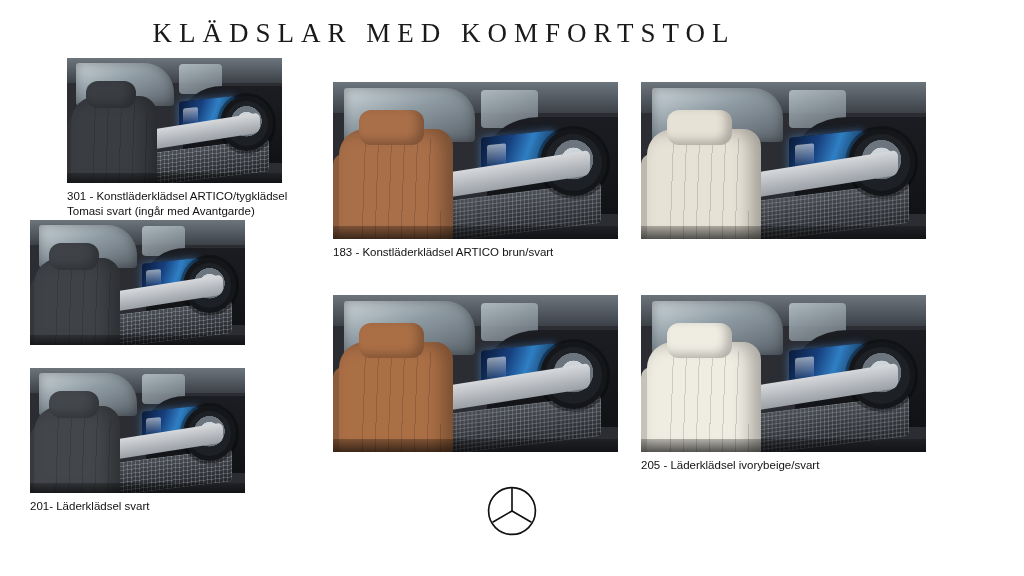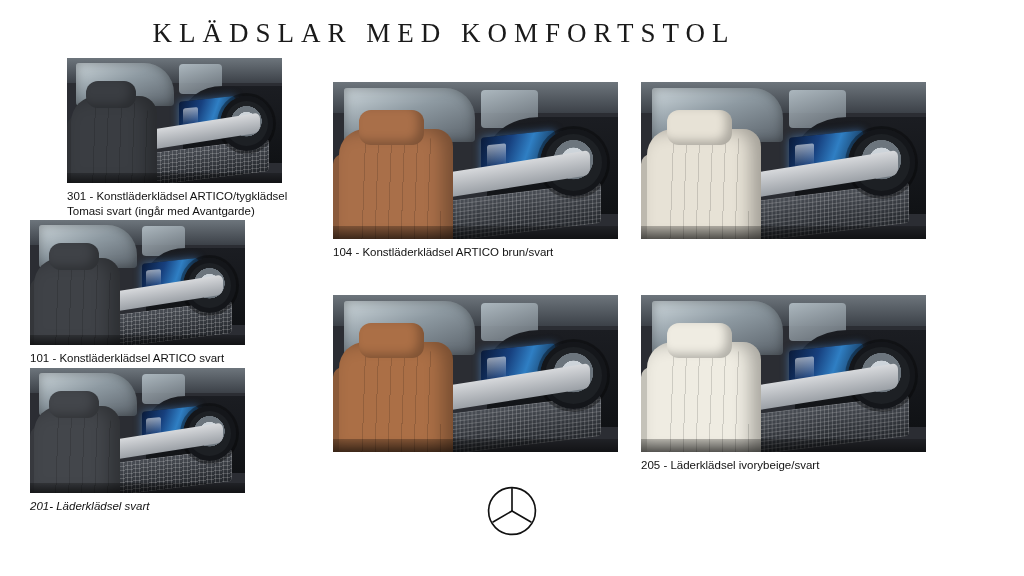--- a/index.html
+++ b/index.html
@@ -46,21 +46,21 @@
     line-height: 15px;
     color: #111111;
     margin-top: 6px;
     white-space: pre-line;
   }
 
   
   .col-left .photo { width: 215px; height: 125px; }
   #item-301 { left: 30px; top: 58px; margin-left: 37px; }
   #item-101 { left: 30px; top: 220px; }
-  #item-201 { left: 30px; top: 368px; font-style: italic; }
+  #item-201 { left: 30px; top: 368px; }
 
   
   .col-main .photo { width: 285px; height: 157px; }
   #item-104 { left: 333px; top: 82px; }
   #item-105 { left: 641px; top: 82px; }
   #item-204 { left: 333px; top: 295px; }
   #item-205 { left: 641px; top: 295px; }
 
   
   .car {
@@ -237,21 +237,20 @@
         <div class="trim"></div>
         <div class="screen"></div>
       <div class="wheel"></div>
         <div class="console"></div>
       <div class="seat-rear"></div>
         <div class="seat"></div>
         <div class="headrest"></div>
       <div class="doorsill"></div>
     </div>
   </div>
-  <div class="caption">101 - Konstläderklädsel ARTICO svart</div>
 </div>
 
 <div class="item col-left" id="item-201">
   <div class="photo">
     <div class="car" style="--seat:#43464b">
       <div class="roof"></div>
         <div class="window"></div>
         <div class="window2"></div>
       <div class="dash"></div>
         <div class="trim"></div>
@@ -277,21 +276,21 @@
         <div class="trim"></div>
         <div class="screen"></div>
       <div class="wheel"></div>
         <div class="console"></div>
       <div class="seat-rear"></div>
         <div class="seat"></div>
         <div class="headrest"></div>
       <div class="doorsill"></div>
     </div>
   </div>
-  <div class="caption">104 - Konstläderklädsel ARTICO brun/svart</div>
+  <div class="caption">183 - Konstläderklädsel ARTICO brun/svart</div>
 </div>
 
 <div class="item col-main" id="item-105">
   <div class="photo">
     <div class="car" style="--seat:#e7e2d6">
       <div class="roof"></div>
         <div class="window"></div>
         <div class="window2"></div>
       <div class="dash"></div>
         <div class="trim"></div>

